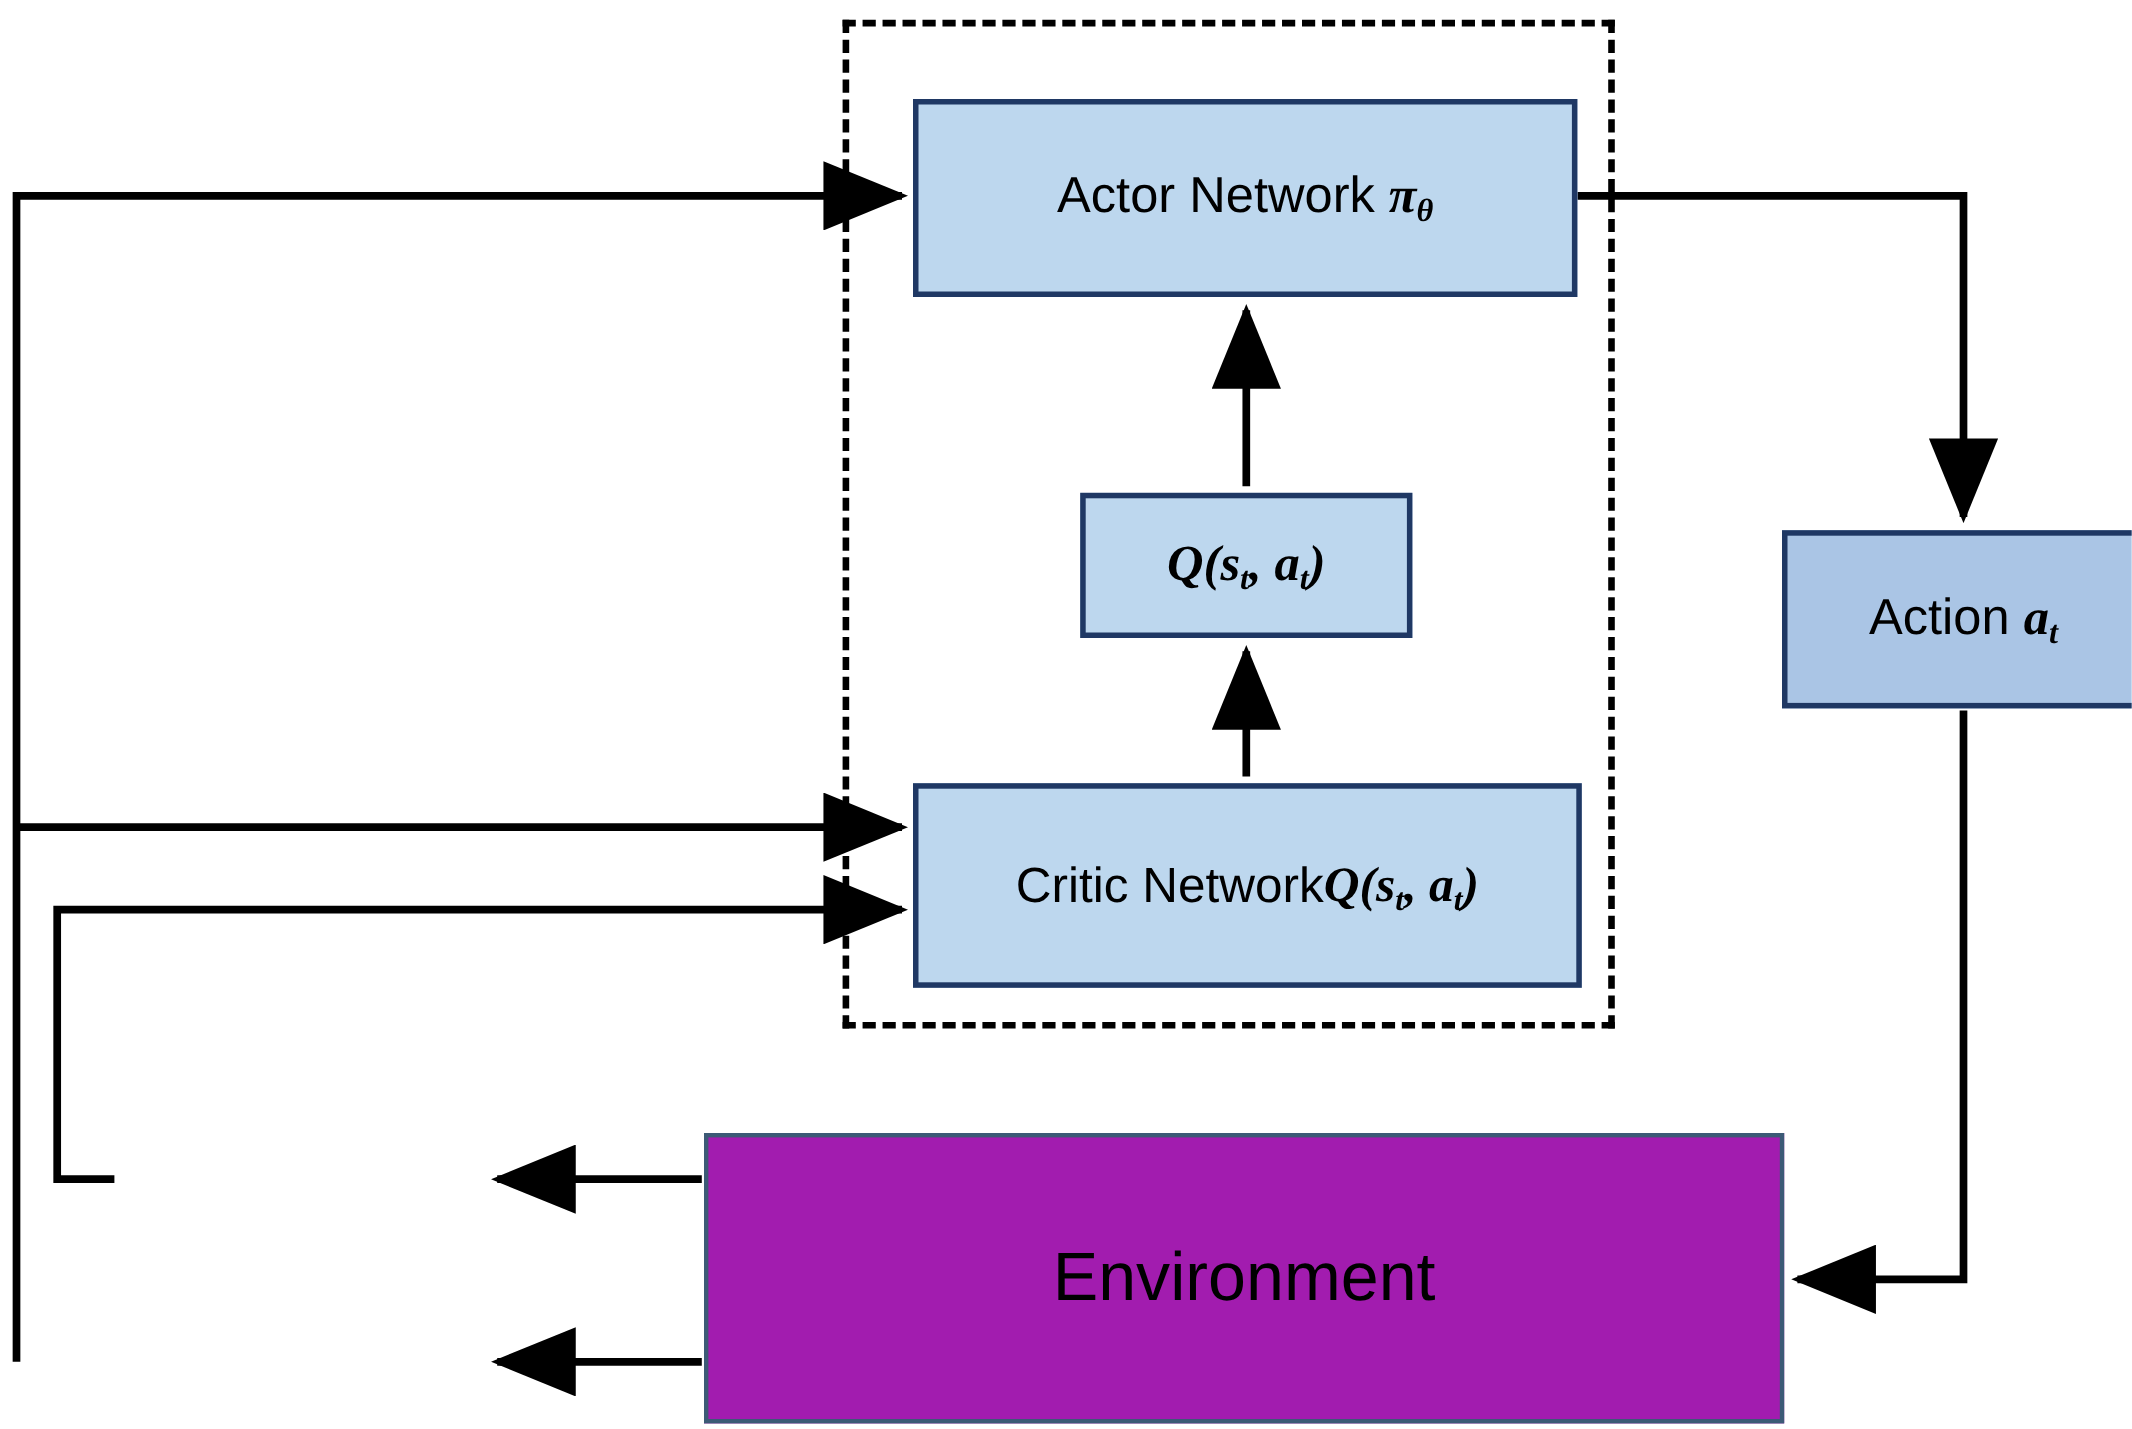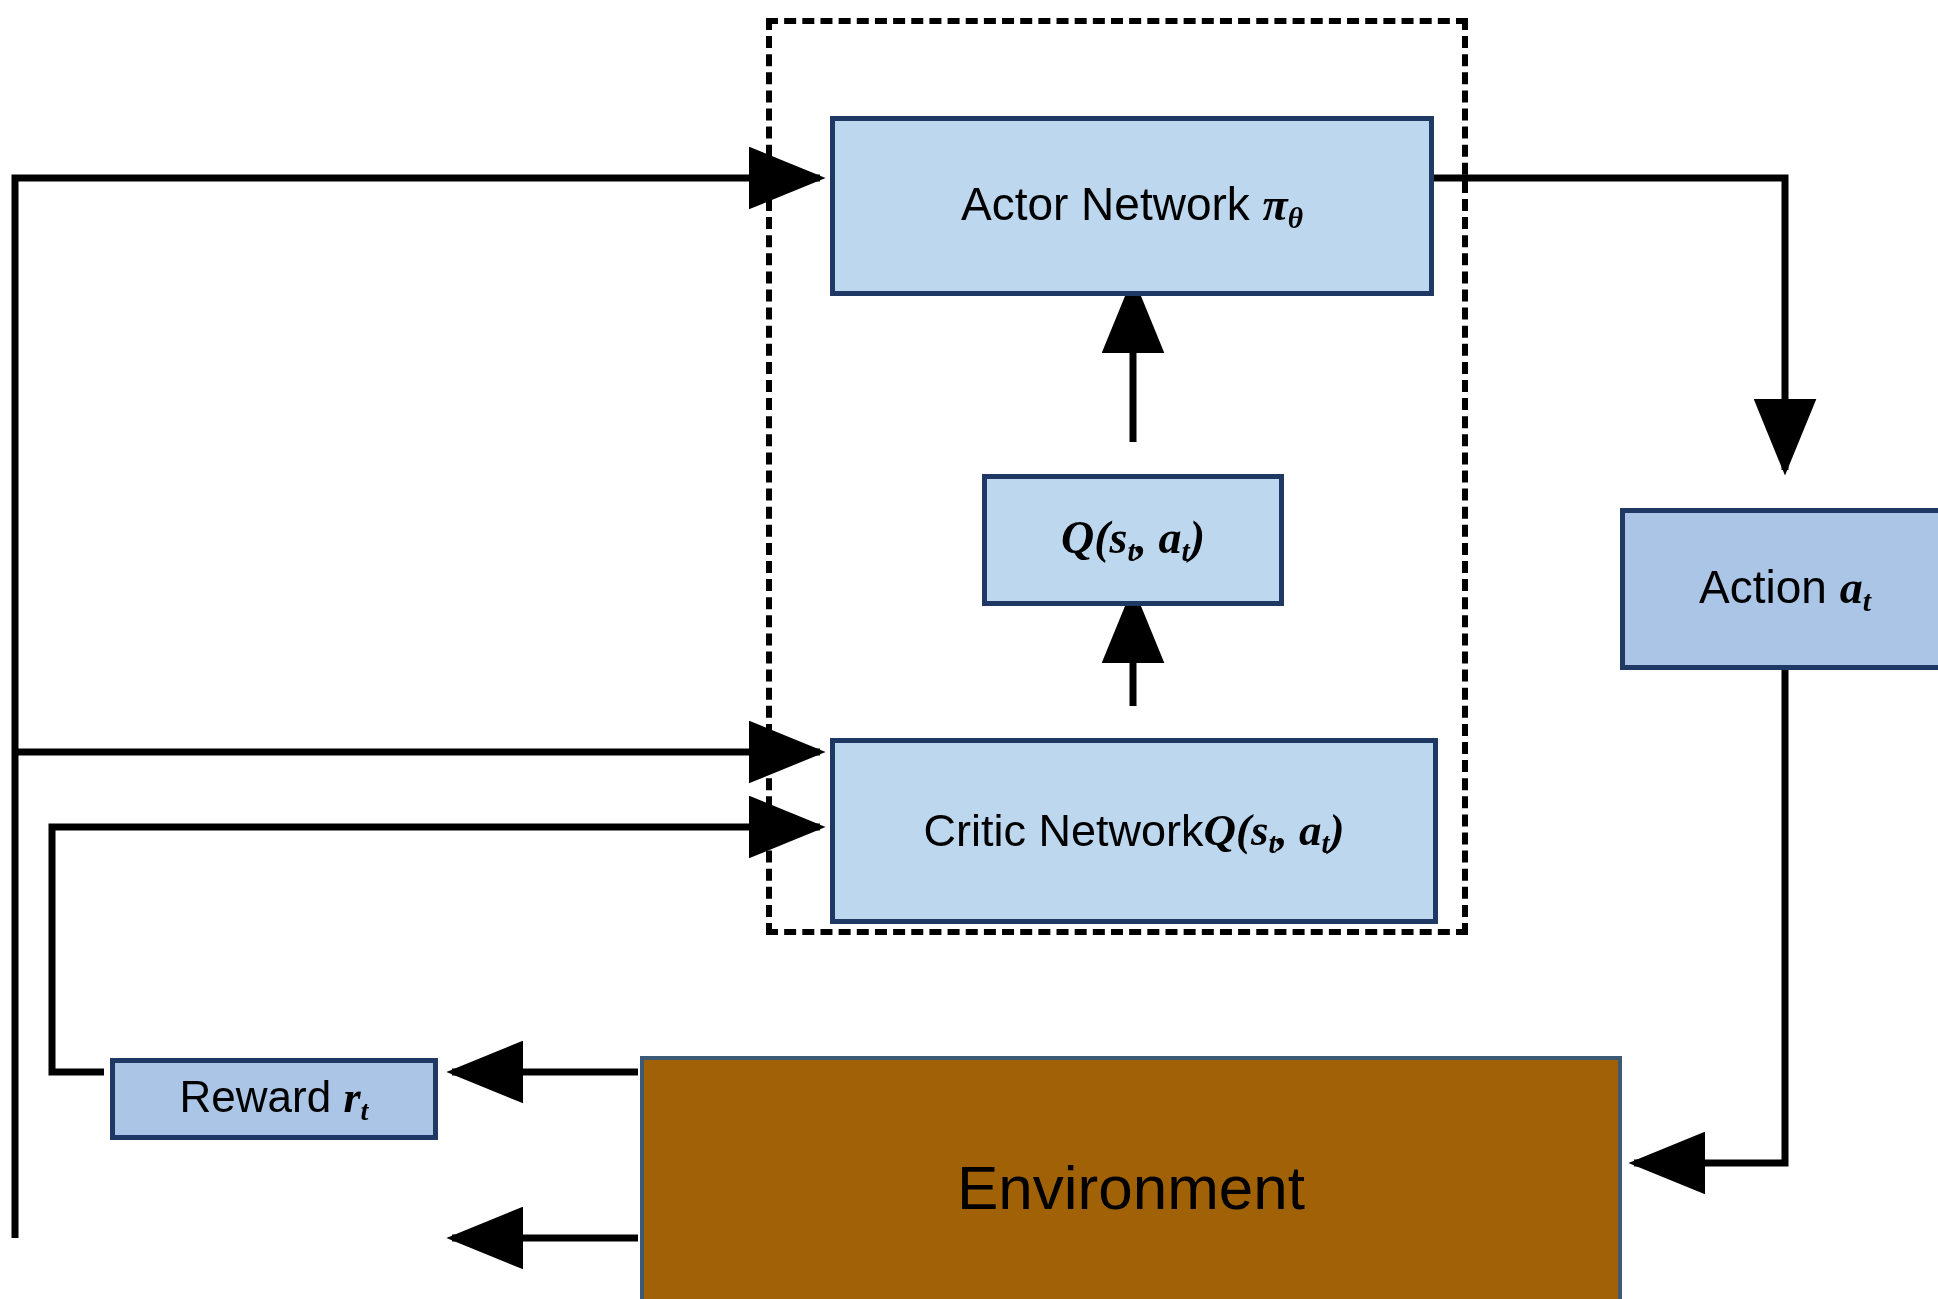--- a/index.html
+++ b/index.html
@@ -27,32 +27,31 @@
   }
   .node {
     position: absolute;
     box-sizing: border-box;
     display: flex;
     align-items: center;
     justify-content: center;
     text-align: center;
     line-height: 1.18;
     color: #000000;
-    margin-top: 26px;
   }
   .node.blue-light {
     background: #bdd7ee;
     border: 5px solid #1f3864;
   }
   .node.blue-mid {
     background: #aac5e5;
     border: 5px solid #1f3864;
   }
   .node.env {
-    background: #a16207;
+    background: #a21caf;
     border: 4px solid #3c5a76;
   }
   .lbl {
     display: inline-block;
   }
   .math {
     font-family: "Liberation Serif", serif;
     font-style: italic;
     font-weight: bold;
   }
@@ -149,22 +148,19 @@
 
   <div id="critic-network-box" class="node blue-light">
     <span class="lbl">Critic Network</span>
     <span class="lbl math line2"><span>Q</span><span>(</span><span>s</span><span class="sub">t</span><span>, </span><span>a</span><span class="sub">t</span><span>)</span></span>
   </div>
 
   <div id="action-box" class="node blue-mid">
     <span class="lbl"><span>Action </span><span class="math">a</span><span class="sub">t</span></span>
   </div>
 
-  <div id="reward-box" class="node blue-mid">
-    <span class="lbl"><span>Reward </span><span class="math">r</span><span class="sub">t</span></span>
-  </div>
 
 
   <div id="environment-box" class="node env">
     <span class="lbl">Environment</span>
   </div>
 
 </div>
 
 </body></html>

